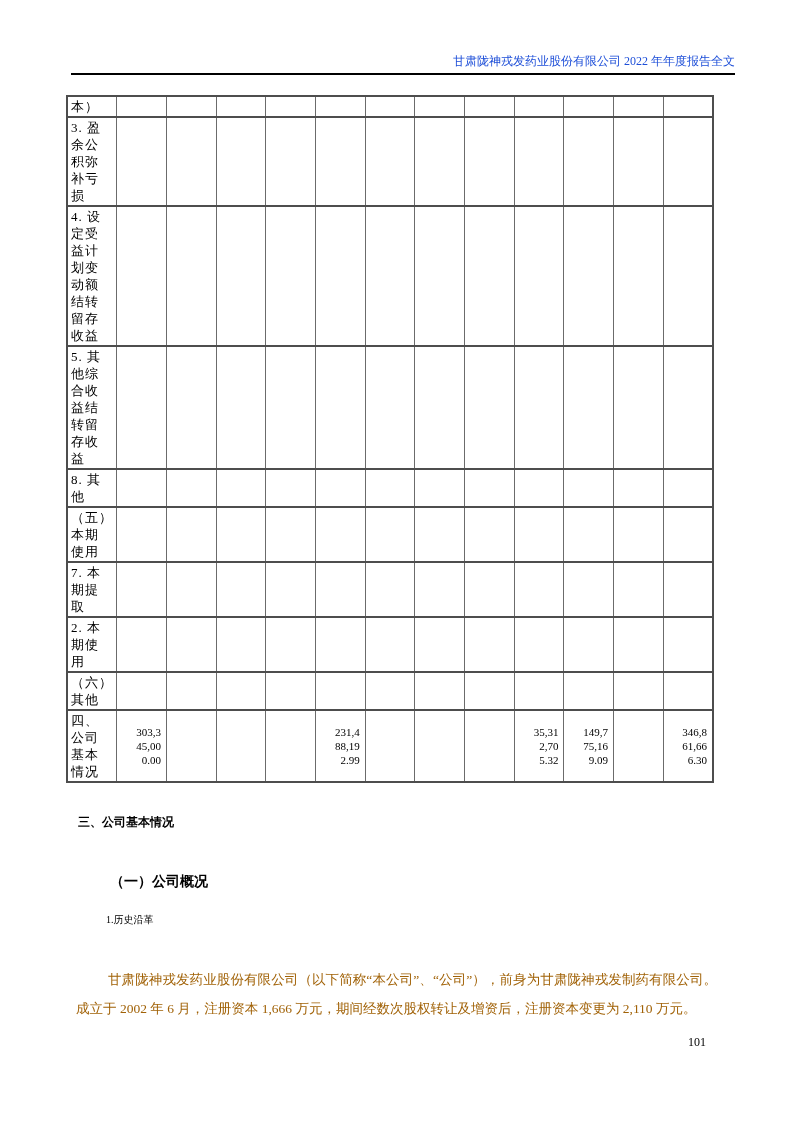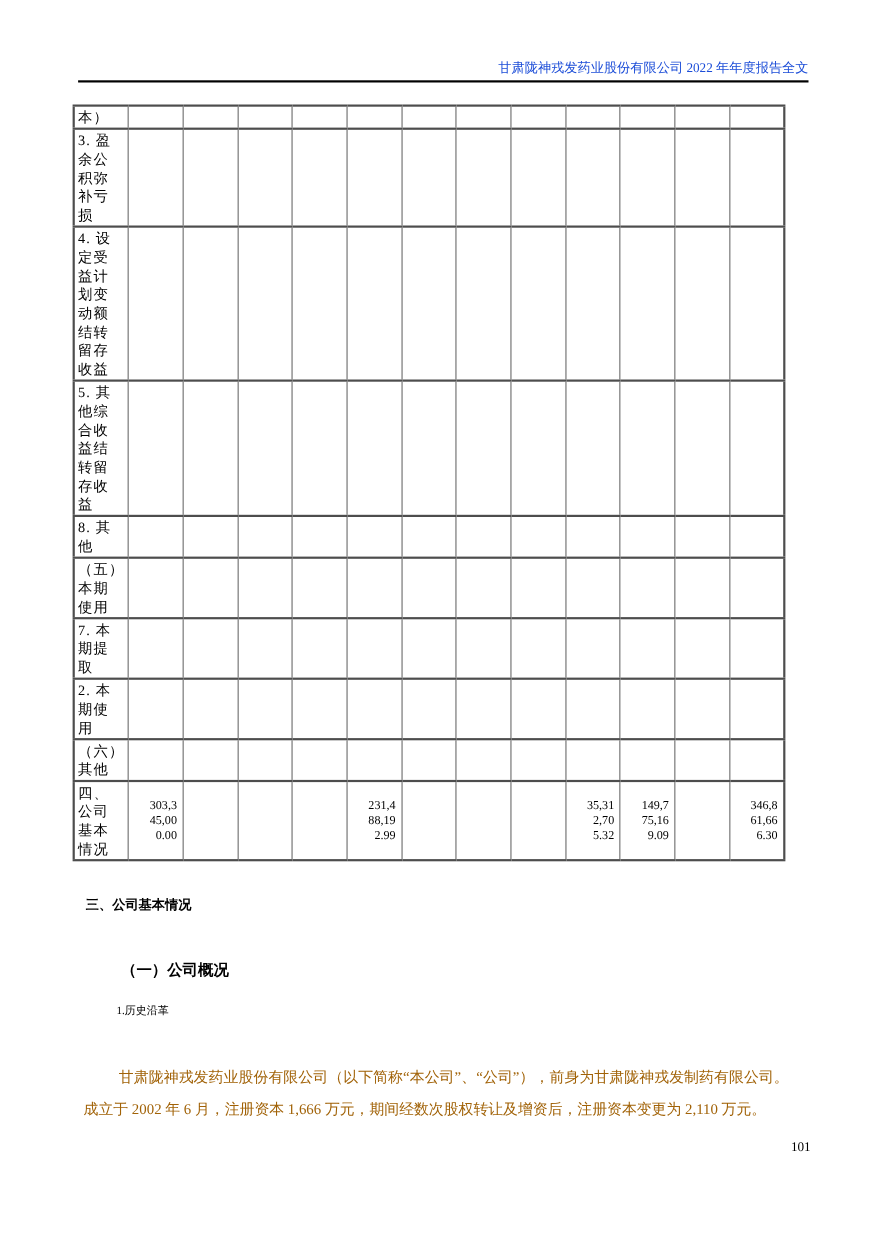--- a/index.html
+++ b/index.html
@@ -103,21 +103,21 @@
     width: 641px;
     font-size: 13.5px;
     line-height: 29px;
     text-align: justify;
     text-indent: 32px;
     color: #a16207;
     margin-top: 15px;
   }
   .page-number {
     position: absolute;
-    left: 719px;
+    left: 688px;
     top: 1035px;
     font-size: 12px;
     line-height: 15px;
   }
 </style>
 </head>
 <body>
 
 <div class="page">
 

